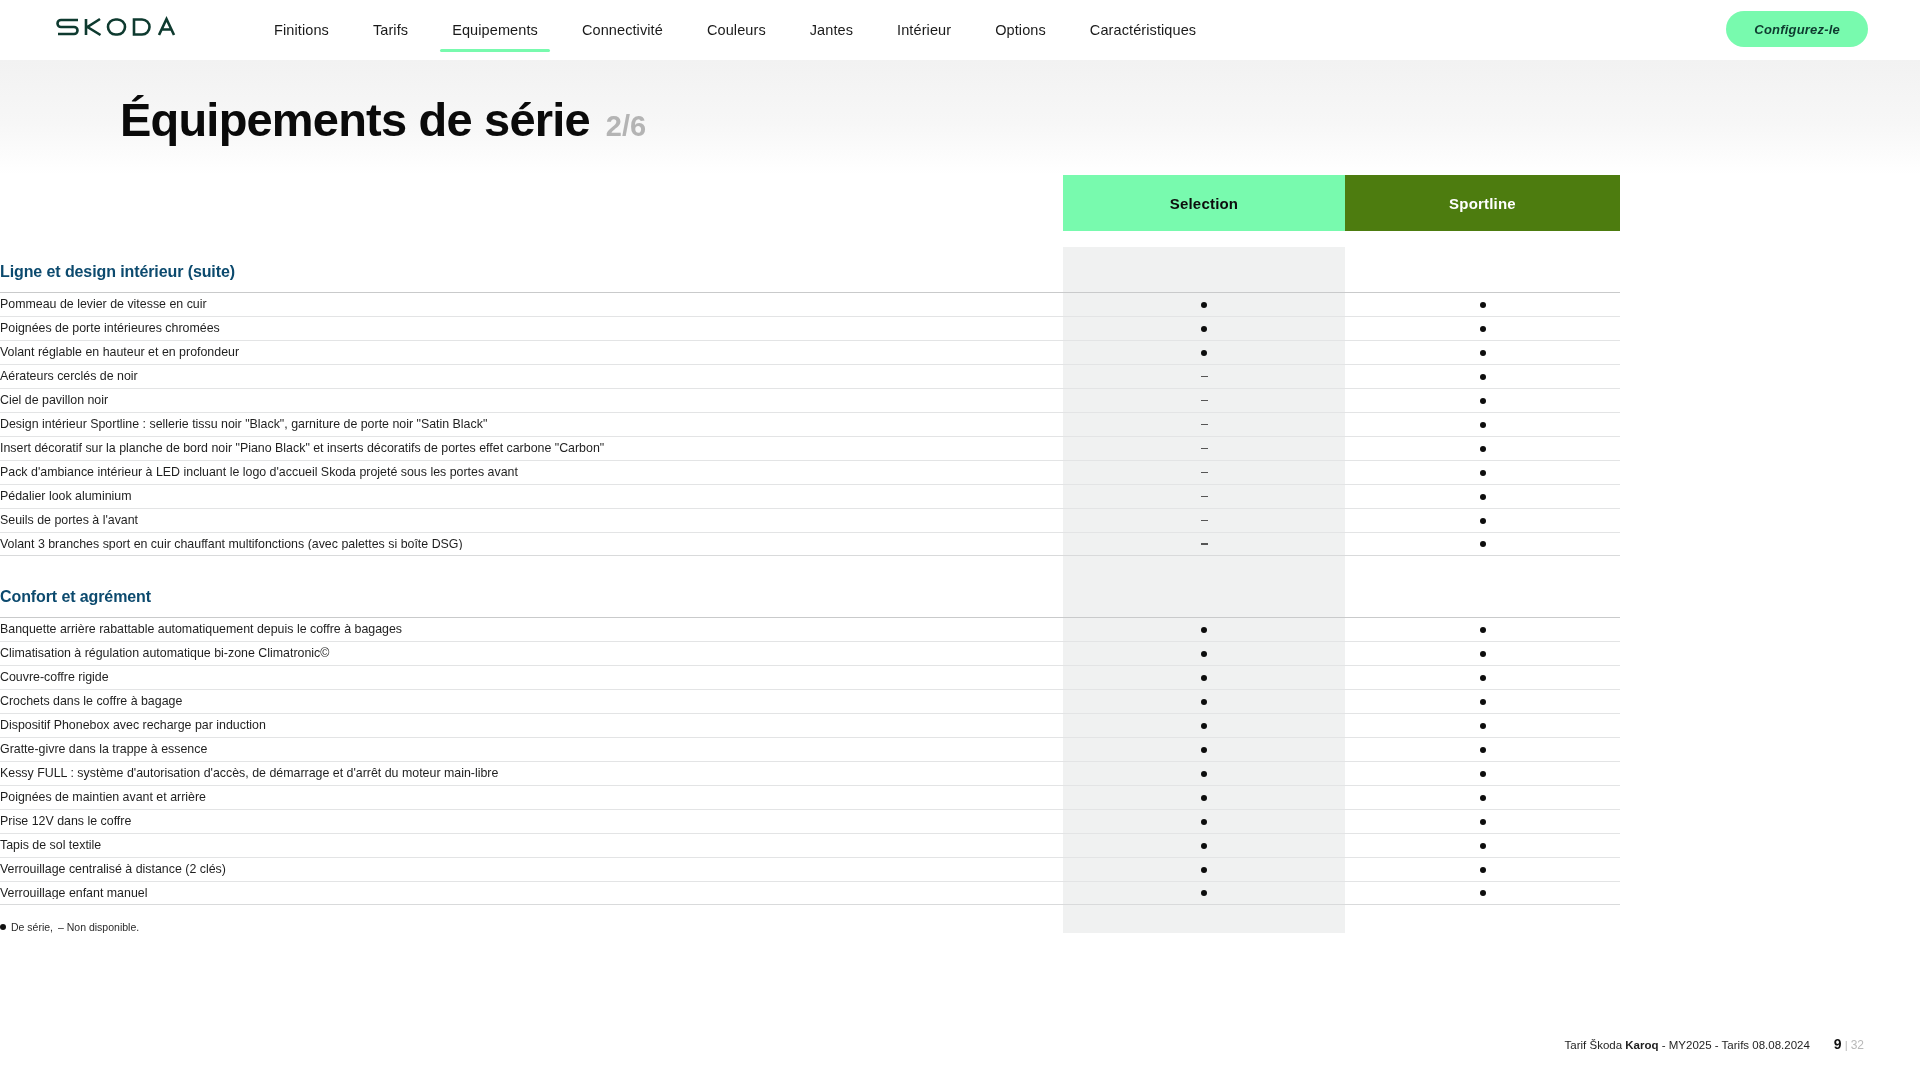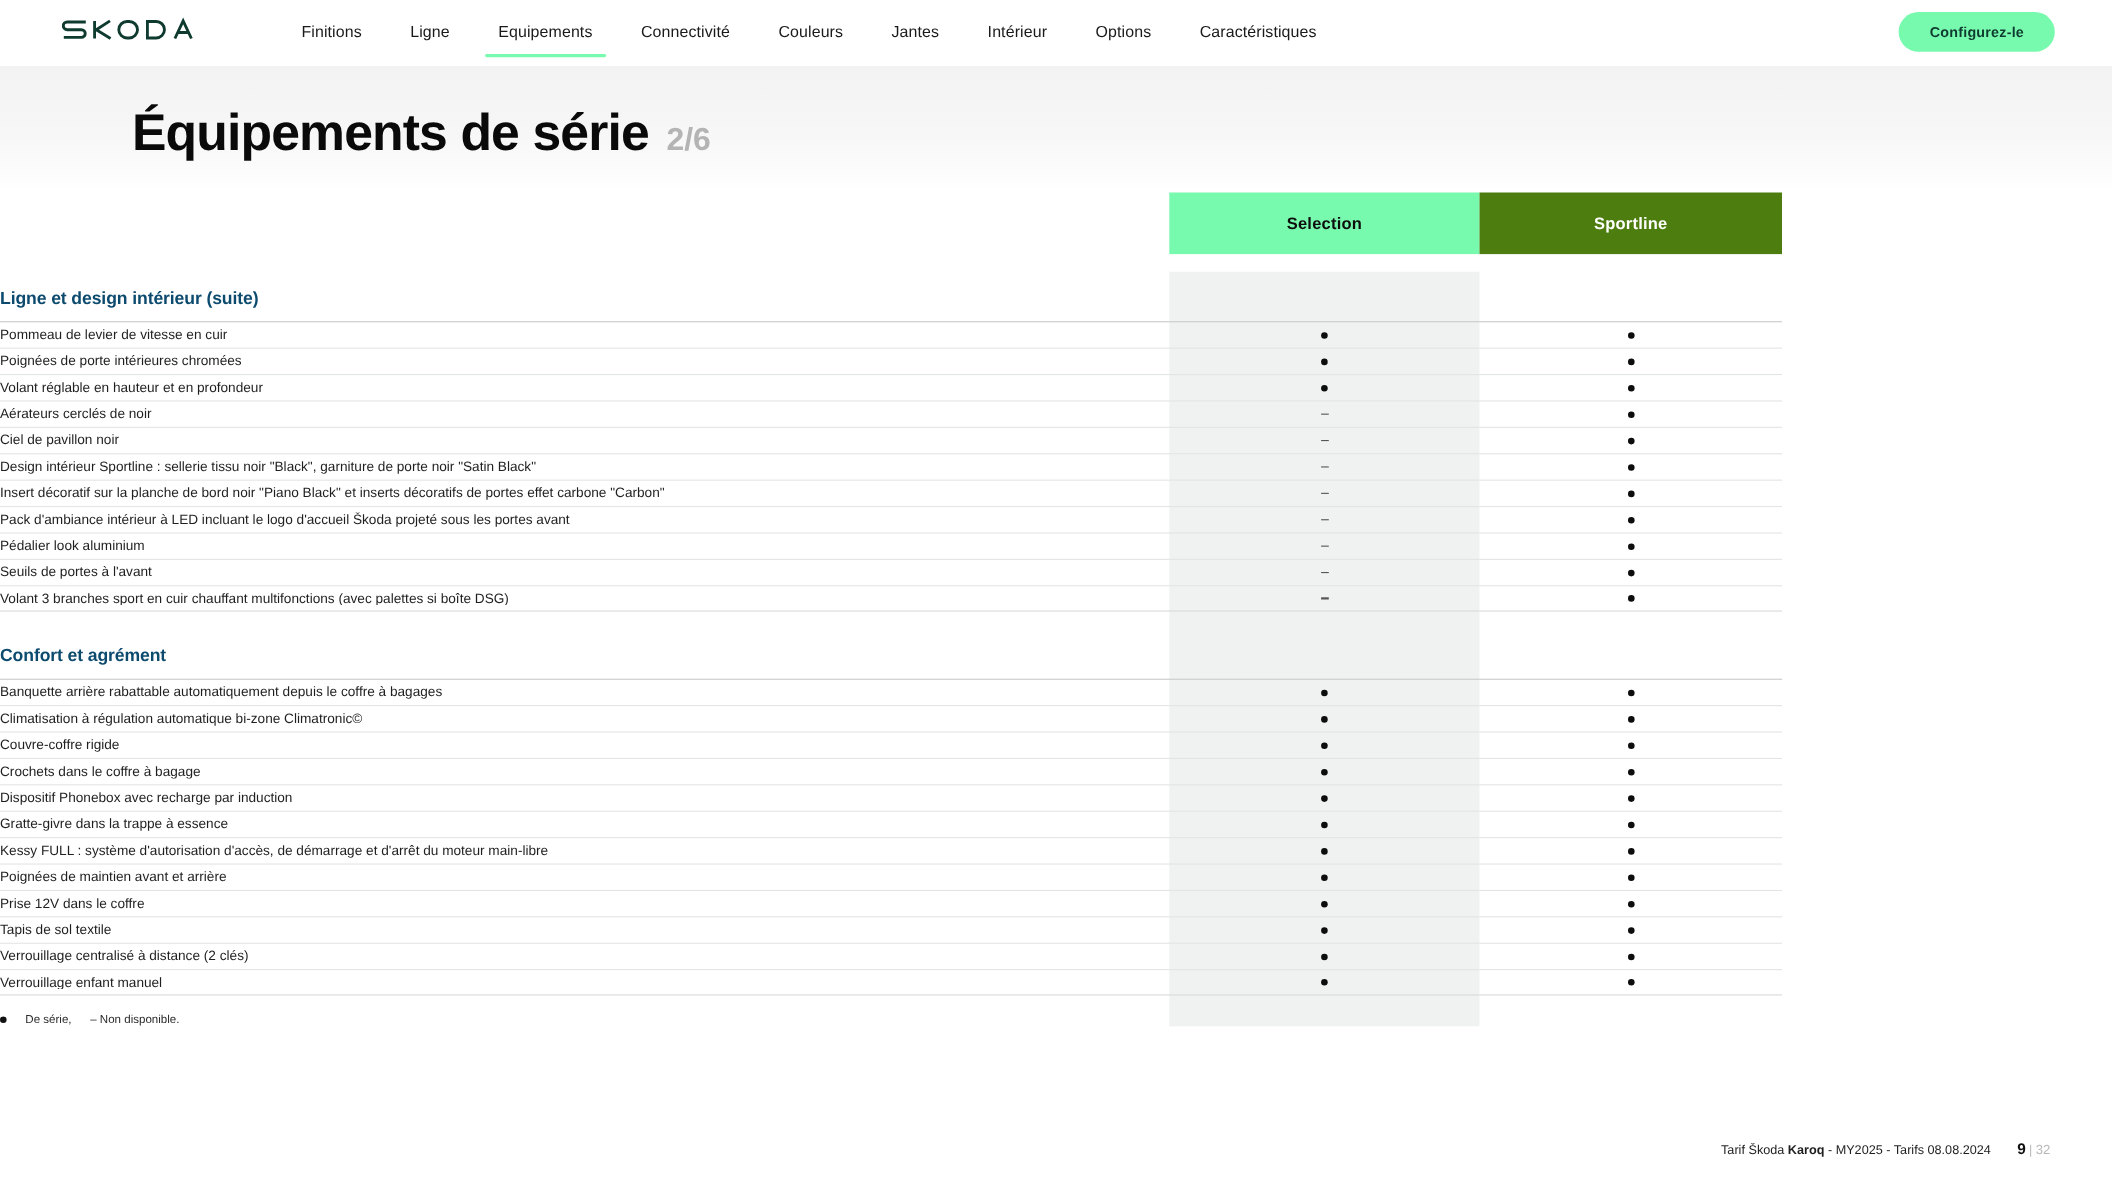--- a/index.html
+++ b/index.html
@@ -72,20 +72,21 @@
     padding: 0 28px;
     border: none;
     border-radius: 18px;
     background: #78faae;
     color: #0e3a2f;
     font-family: "Liberation Sans", sans-serif;
     font-size: 13px;
     font-weight: bold;
     letter-spacing: 0.2px;
     cursor: pointer;
+    font-style: italic;
   }
 
   
   .hero {
     position: absolute;
     top: 60px;
     left: 0;
     width: 1920px;
     height: 115px;
     background: linear-gradient(180deg, #f2f2f2 0%, #f7f7f7 55%, #ffffff 100%);
@@ -217,21 +218,21 @@
     background: #555;
     display: inline-block;
   }
 
   .legend {
     margin-top: 16px;
     font-size: 10.5px;
     color: #2b2b2b;
     display: flex;
     align-items: center;
-    gap: 17px;
+    gap: 5px;
   }
   .legend .lg-dot { width: 6px; height: 6px; border-radius: 50%; background: #111; display:inline-block;}
 
   
   .footer {
     position: absolute;
     right: 56px;
     bottom: 28px;
     display: flex;
     align-items: baseline;
@@ -264,21 +265,21 @@
         <path d="M103 21 L110.5 5 L118 21 M106 15.5 H115"></path>
       </g>
     </svg>
   </div>
 
   <div class="nav">
     <div class="nav-item">
         <span>Finitions</span>
       </div>
     <div class="nav-item">
-        <span>Ligne</span>
+        <span>Tarifs</span>
       </div>
     <div class="nav-item active">
         <span>Equipements</span>
       </div>
     <div class="nav-item">
         <span>Connectivité</span>
       </div>
     <div class="nav-item">
         <span>Couleurs</span>
       </div>

